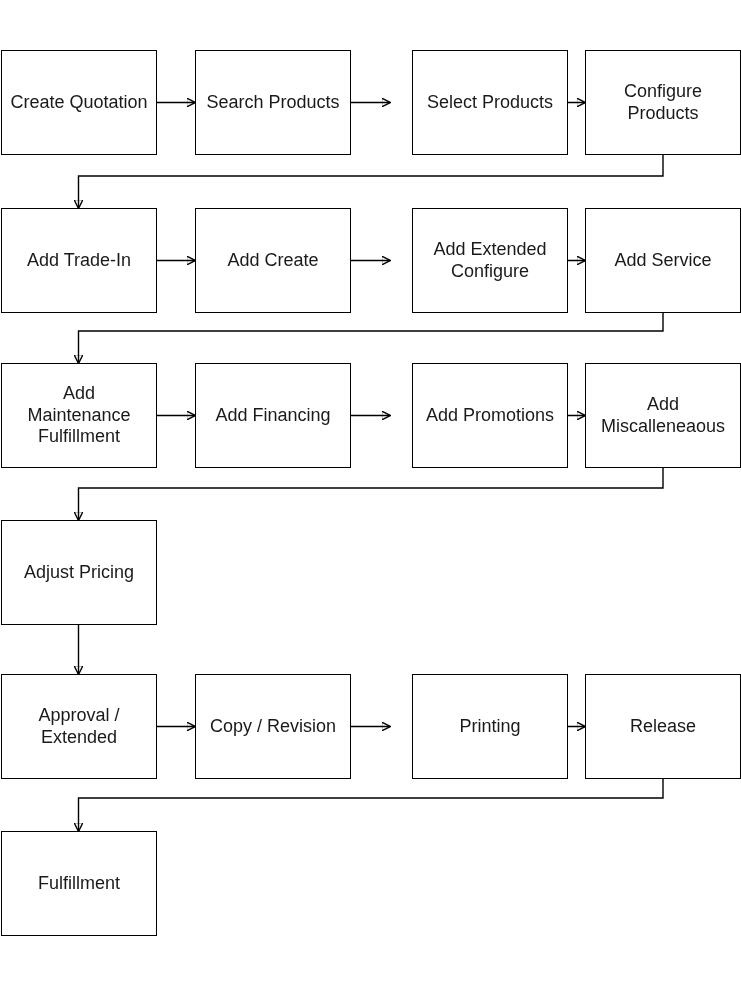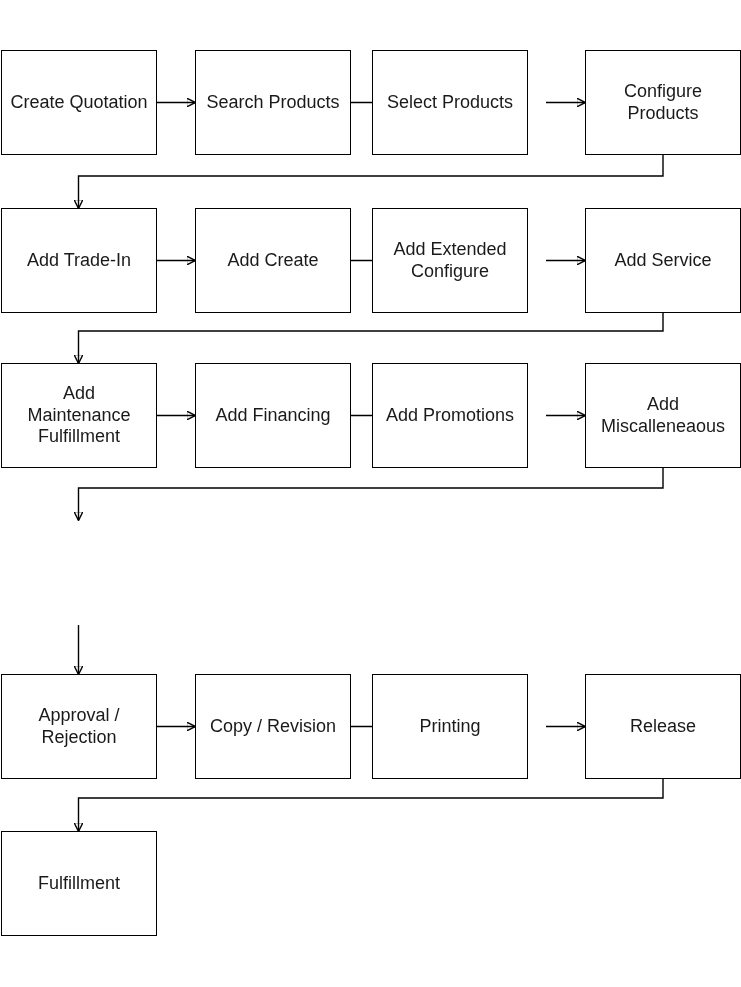--- a/index.html
+++ b/index.html
@@ -7,21 +7,21 @@
   .canvas{position:relative;width:741px;height:797px;background:#ffffff;}
   svg.connectors{position:absolute;left:0;top:0;width:741px;height:987px;}
   svg.connectors path{fill:none;stroke:#000000;stroke-width:1.4;}
   .node{
     position:absolute;width:156px;height:105px;
     border:1.5px solid #000000;background:#ffffff;box-sizing:border-box;
     display:flex;align-items:center;justify-content:center;
     text-align:center;font-size:18px;line-height:1.2;color:#1a1a1a;
   }
   .node .label{display:inline-block;max-width:138px;}
-  .c1{left:1px}.c2{left:195px}.c3{left:372px}.c4{left:585px}
+  .c1{left:1px}.c2{left:195px}.c3{left:412px}.c4{left:585px}
   .r1{top:50px}.r2{top:208px}.r3{top:363px}.r4{top:520px}.r5{top:674px}.r6{top:831px}
 </style>
 </head>
 <body>
 
 <div class="canvas">
 
   <svg class="connectors" viewBox="0 0 741 987" xmlns="http://www.w3.org/2000/svg">
     <defs>
       <marker id="arrow" markerWidth="9" markerHeight="9" refX="8.5" refY="4.5" orient="auto" markerUnits="userSpaceOnUse">
@@ -88,23 +88,26 @@
   <div class="node c3 r3">
     <span class="label">Add Promotions</span>
   </div>
   <div class="node c2 r3">
     <span class="label">Add Financing</span>
   </div>
   <div class="node c4 r3">
     <span class="label">Add Miscalleneaous</span>
   </div>
 
+  <div class="node c1 r4">
+    <span class="label">Adjust Pricing</span>
+  </div>
 
   <div class="node c1 r5">
-    <span class="label">Approval / Rejection</span>
+    <span class="label">Approval / Extended</span>
   </div>
   <div class="node c2 r5">
     <span class="label">Copy / Revision</span>
   </div>
   <div class="node c3 r5">
     <span class="label">Printing</span>
   </div>
   <div class="node c4 r5">
     <span class="label">Release</span>
   </div>

